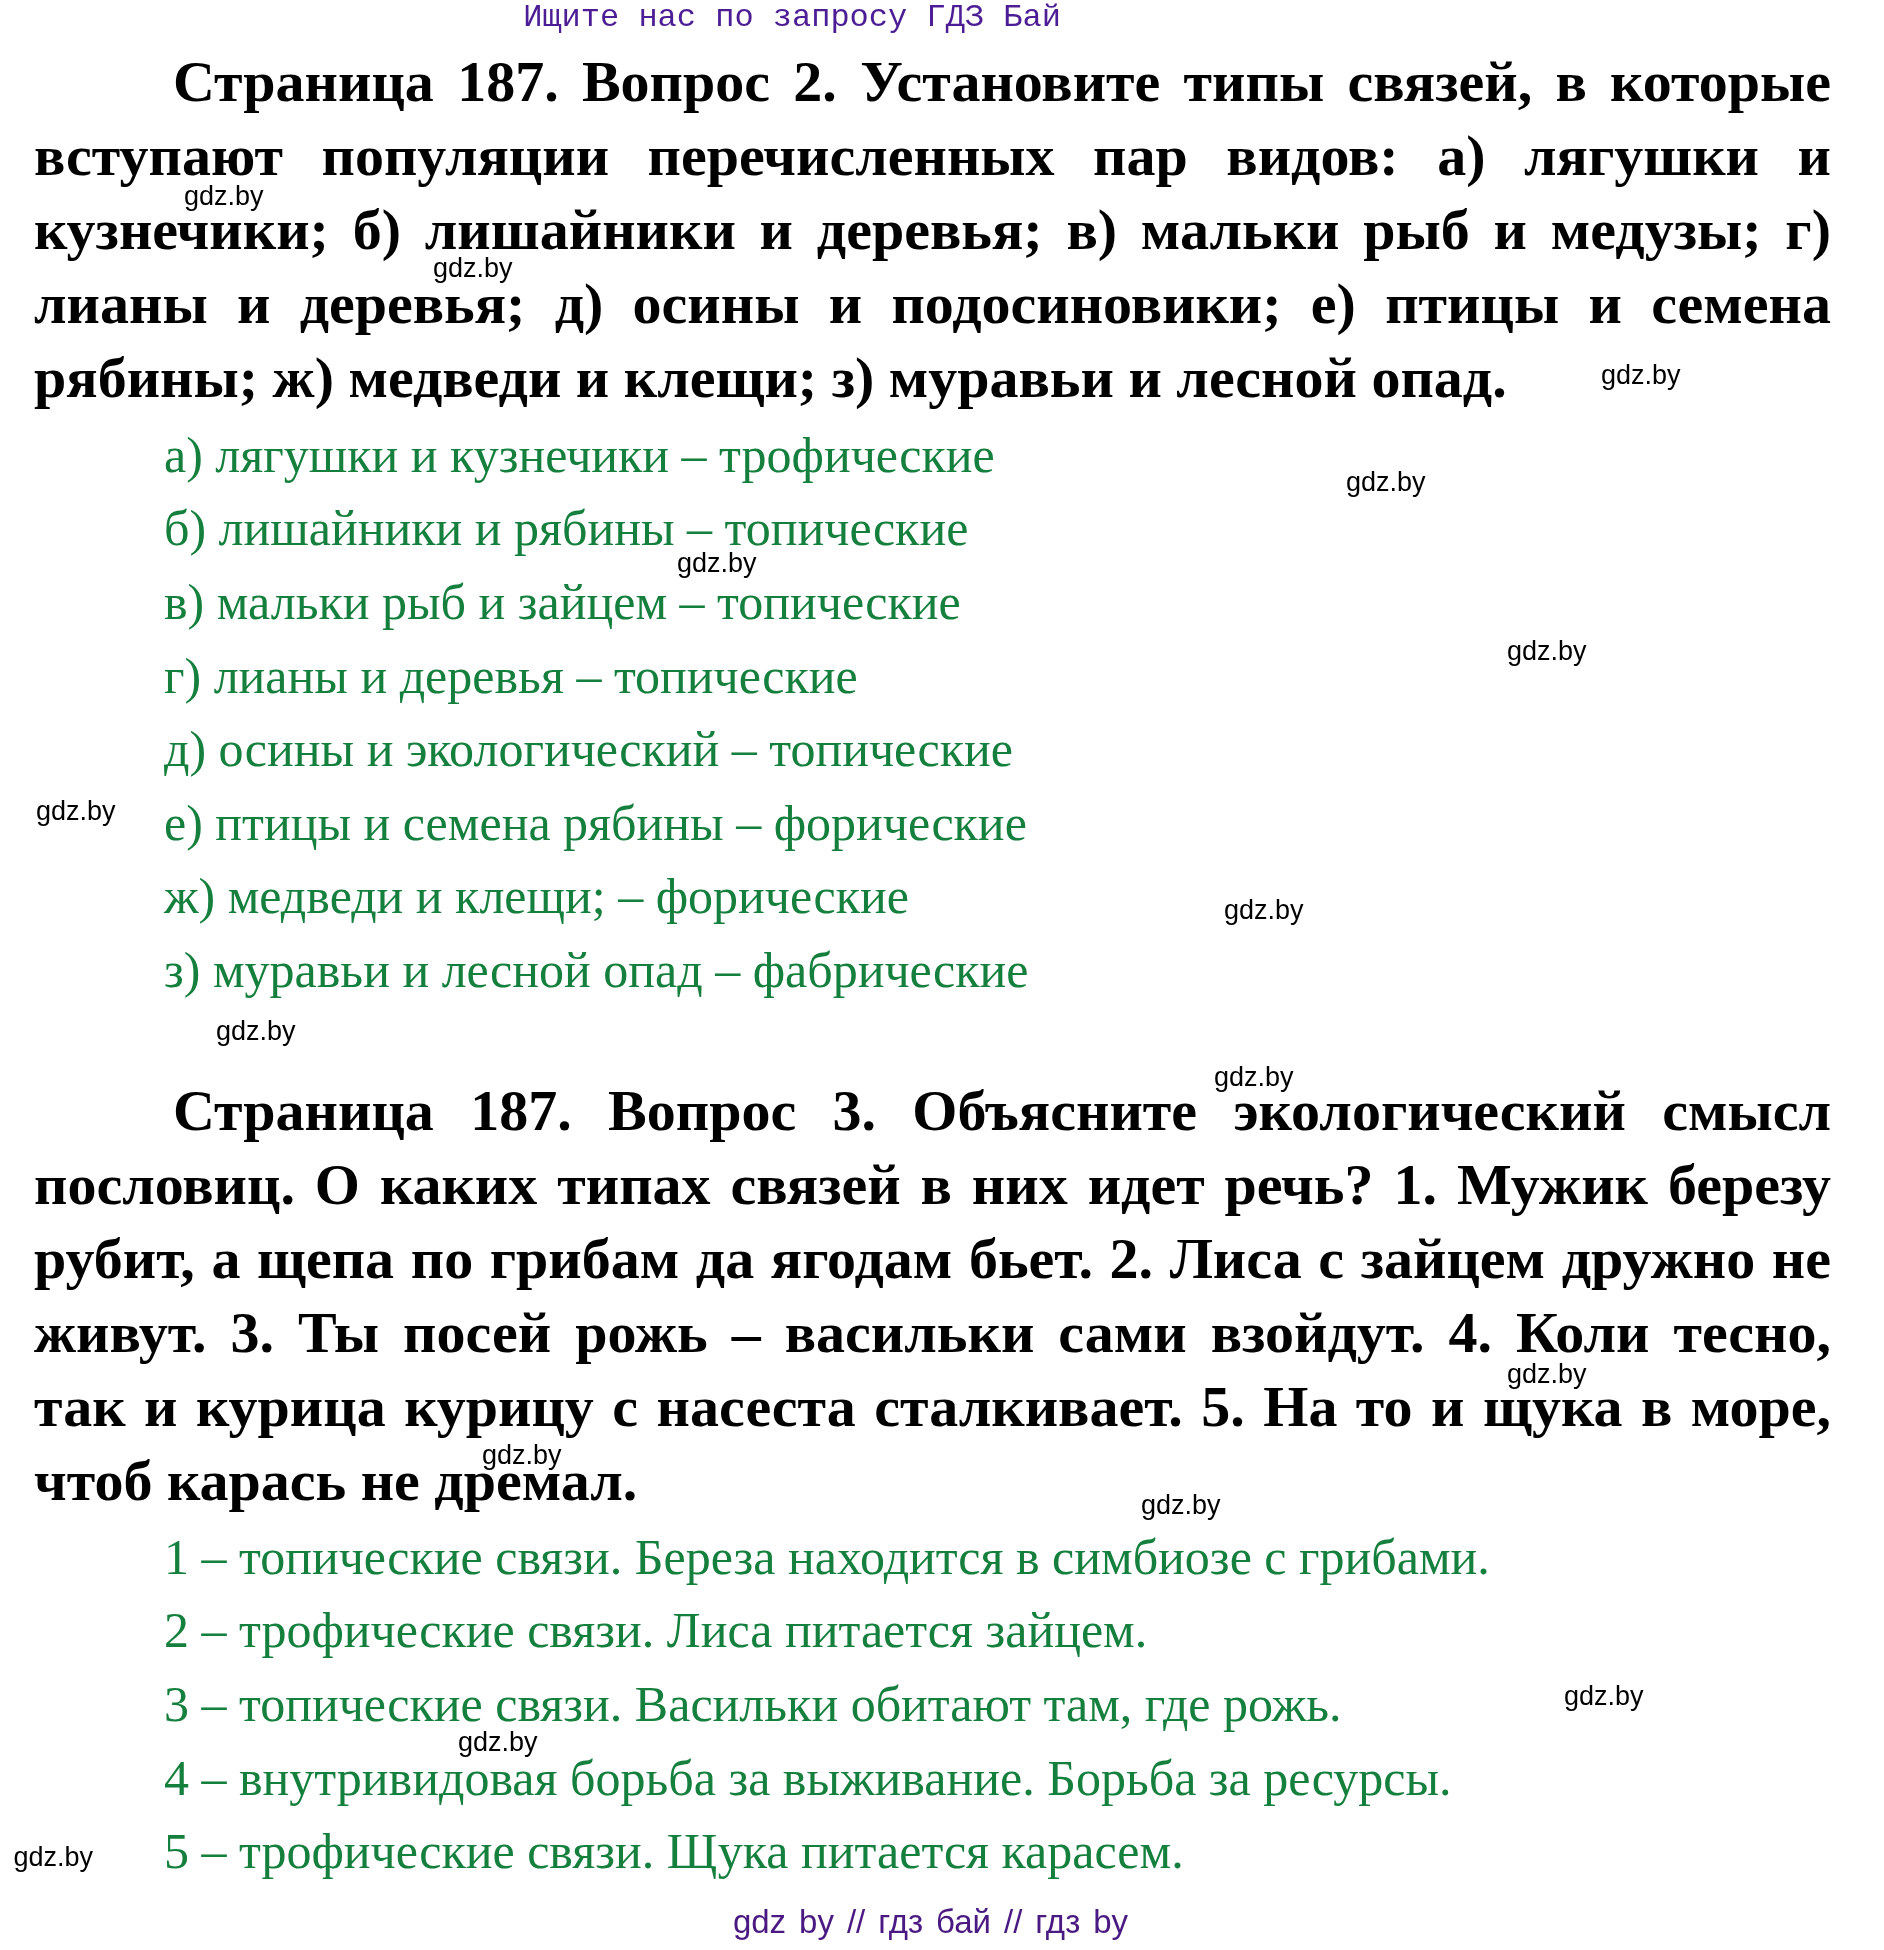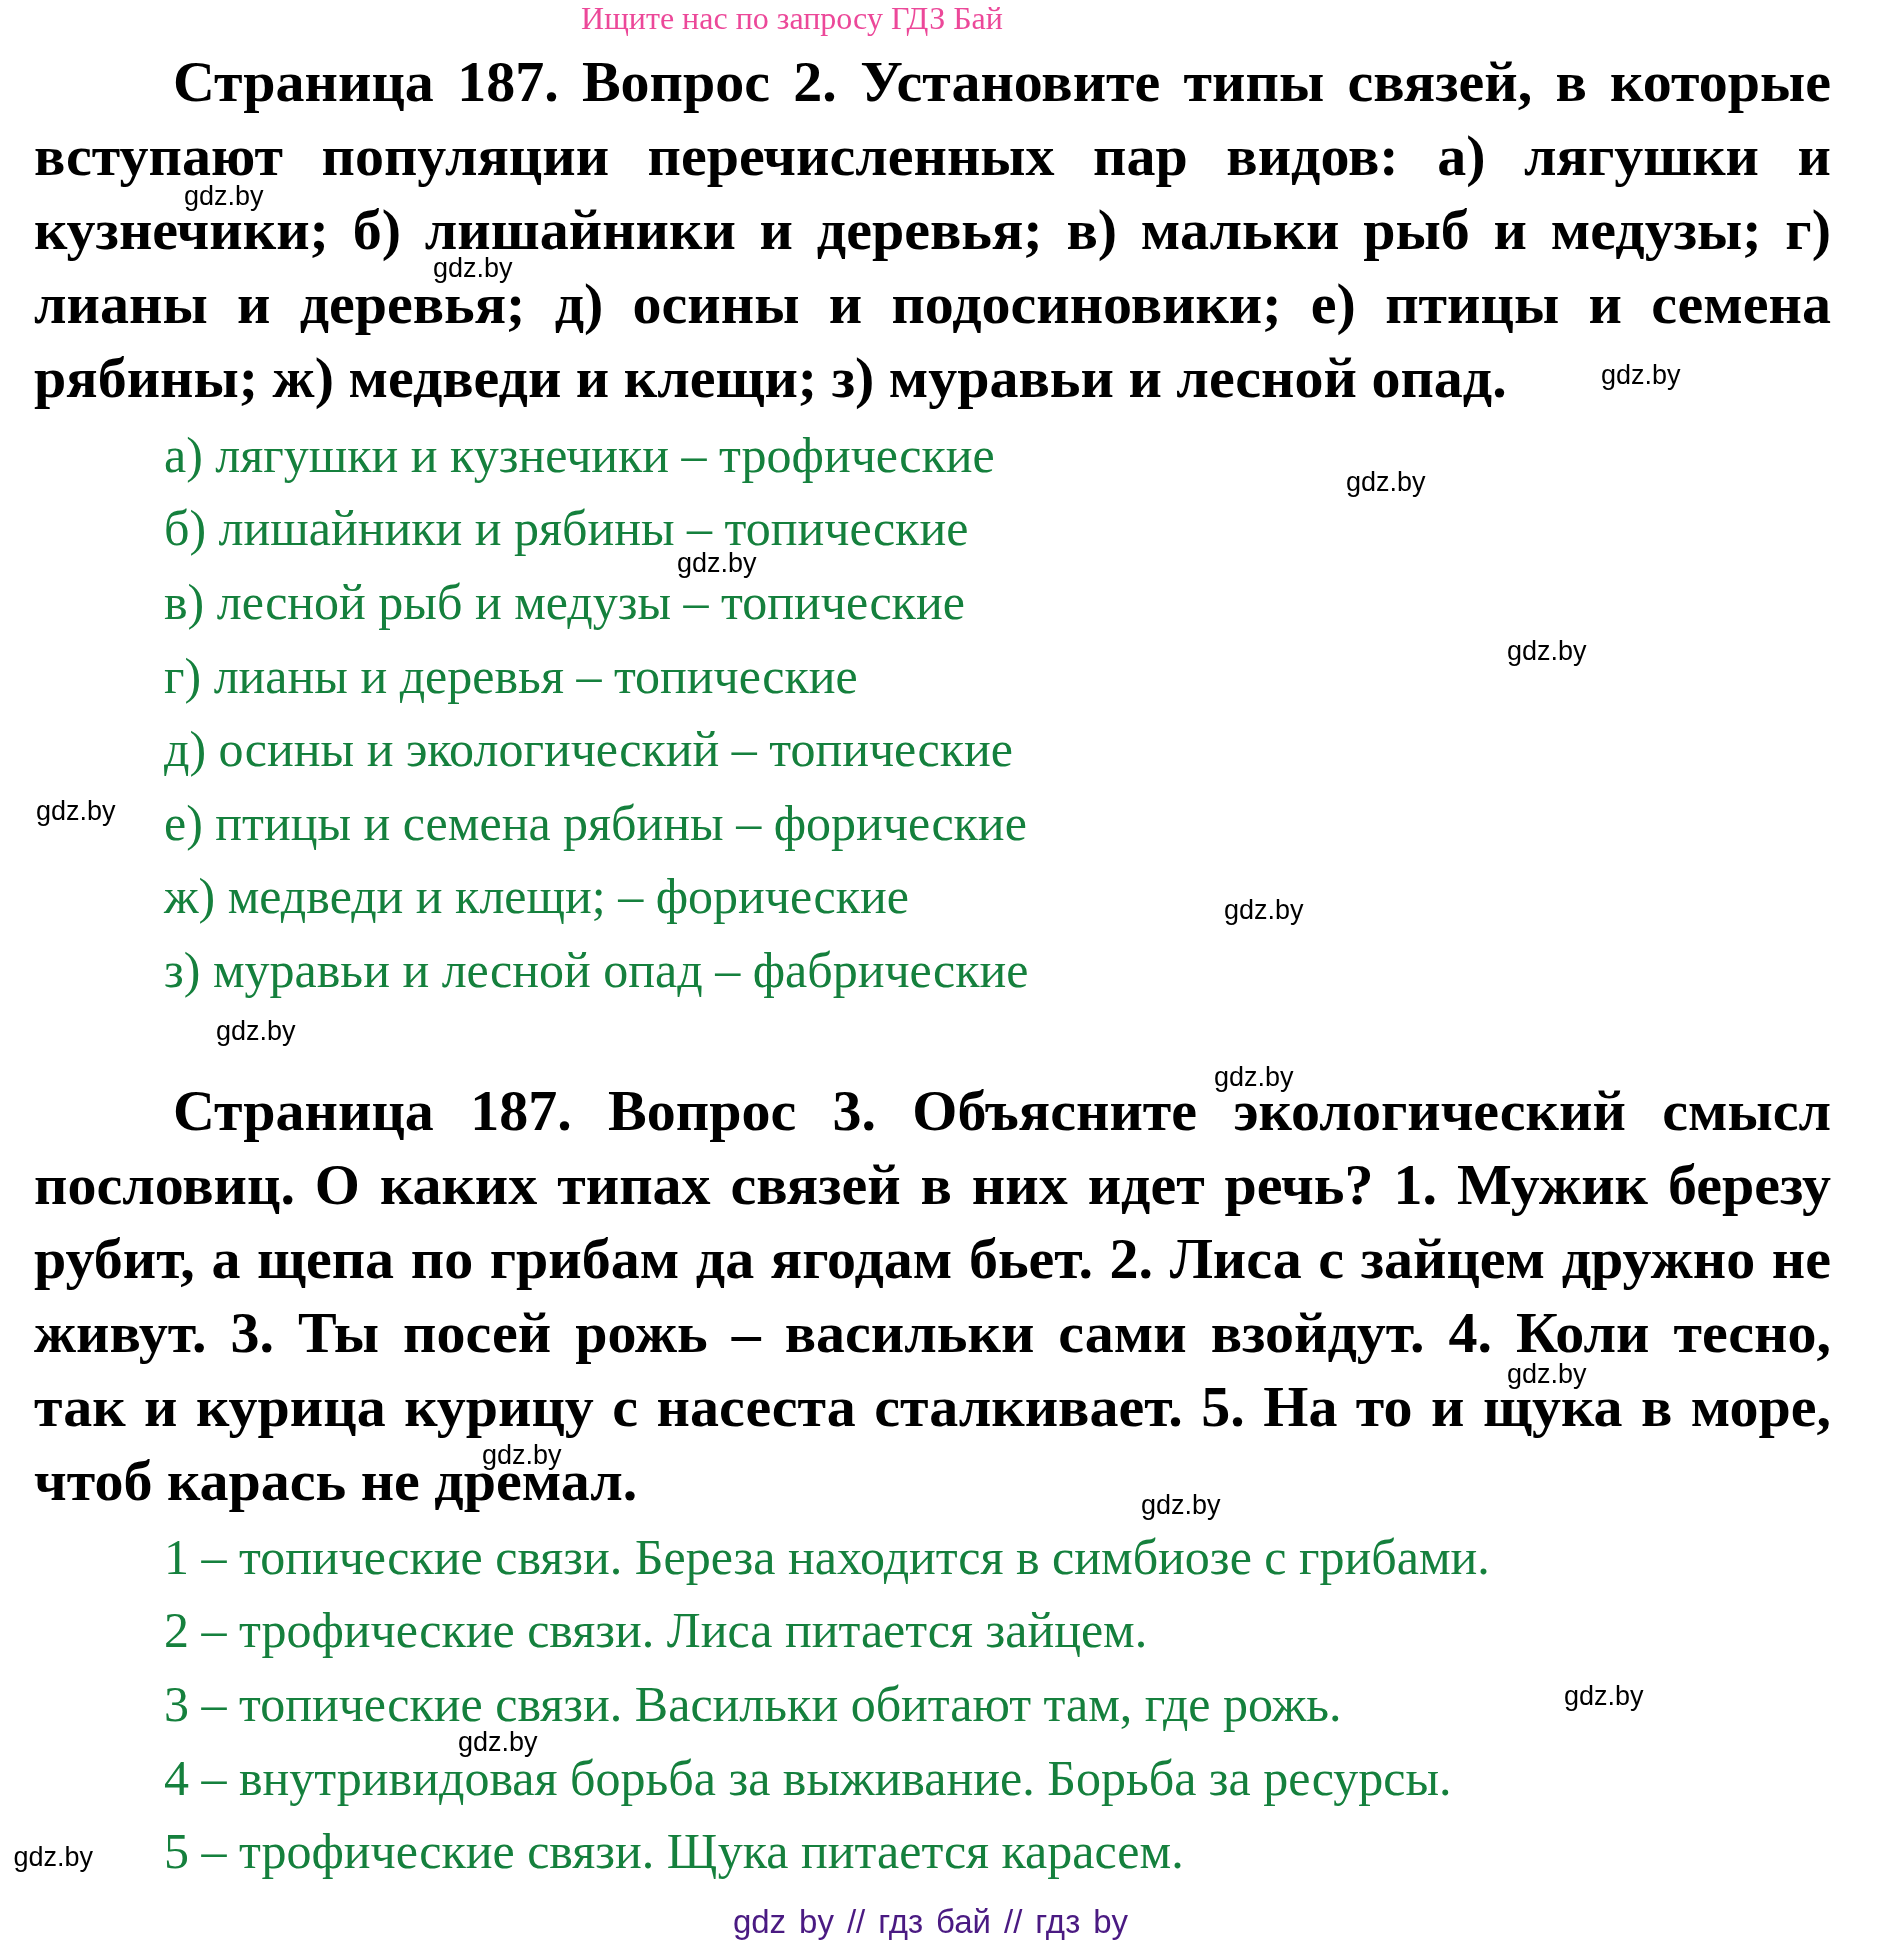--- a/index.html
+++ b/index.html
@@ -1,38 +1,38 @@
 <!DOCTYPE html>
 <html><head>
 <meta charset="utf-8">
 <style>
   html, body { margin:0; padding:0; background:#ffffff; }
   body { width:1884px; height:1951px; position:relative; overflow:hidden; }
   .top-banner { position:absolute; top:0; left:0; width:1584px; text-align:center;
-    font-family:Liberation Serif, serif; font-size:32px; color:#ec4899; line-height:36px; }
+    font-family:Liberation Mono, monospace; font-size:32px; color:#4c1d95; line-height:36px; }
   .bottom-banner { position:absolute; top:1902px; left:0; width:1861px; text-align:center;
     font-family:"Liberation Sans", sans-serif; font-size:33px; color:#4a1a82; line-height:40px; word-spacing:3.8px; }
   .q { position:absolute; left:34px; width:1797px; font-family:"Liberation Serif", serif;
     font-weight:bold; font-size:58px; line-height:74px; color:#000; text-align:justify; text-indent:139px; }
   .q1 { top:45px; }
   .q2 { top:1074px; }
   .ans { position:absolute; left:164px; font-family:"Liberation Serif", serif; font-size:50px;
     line-height:74px; color:#15803d; white-space:nowrap; }
   .wm { position:absolute; font-family:"Liberation Sans", sans-serif; font-size:27px; color:#000; line-height:29px; }
 </style>
 </head>
 <body>
 
 <div class="top-banner">Ищите нас по запросу ГДЗ Бай</div>
 
 <div class="q q1">Страница 187. Вопрос 2. Установите типы связей, в которые вступают популяции перечисленных пар видов: а) лягушки и кузнечики; б) лишайники и деревья; в) мальки рыб и медузы; г) лианы и деревья; д) осины и подосиновики; е) птицы и семена рябины; ж) медведи и клещи; з) муравьи и лесной опад.</div>
 
 <div class="ans" style="top:418px">а) лягушки и кузнечики – трофические</div>
 <div class="ans" style="top:491px">б) лишайники и рябины – топические</div>
-<div class="ans" style="top:565px">в) лесной рыб и медузы – топические</div>
+<div class="ans" style="top:565px">в) мальки рыб и зайцем – топические</div>
 <div class="ans" style="top:639px">г) лианы и деревья – топические</div>
 <div class="ans" style="top:712px">д) осины и экологический – топические</div>
 <div class="ans" style="top:786px">е) птицы и семена рябины – форические</div>
 <div class="ans" style="top:859px">ж) медведи и клещи; – форические</div>
 <div class="ans" style="top:933px">з) муравьи и лесной опад – фабрические</div>
 
 <div class="q q2">Страница 187. Вопрос 3. Объясните экологический смысл пословиц. О каких типах связей в них идет речь? 1. Мужик березу рубит, а щепа по грибам да ягодам бьет. 2. Лиса с зайцем дружно не живут. 3. Ты посей рожь – васильки сами взойдут. 4. Коли тесно, так и курица курицу с насеста сталкивает. 5. На то и щука в море, чтоб карась не дремал.</div>
 
 <div class="ans" style="top:1520px">1 – топические связи. Береза находится в симбиозе с грибами.</div>
 <div class="ans" style="top:1593px">2 – трофические связи. Лиса питается зайцем.</div>

